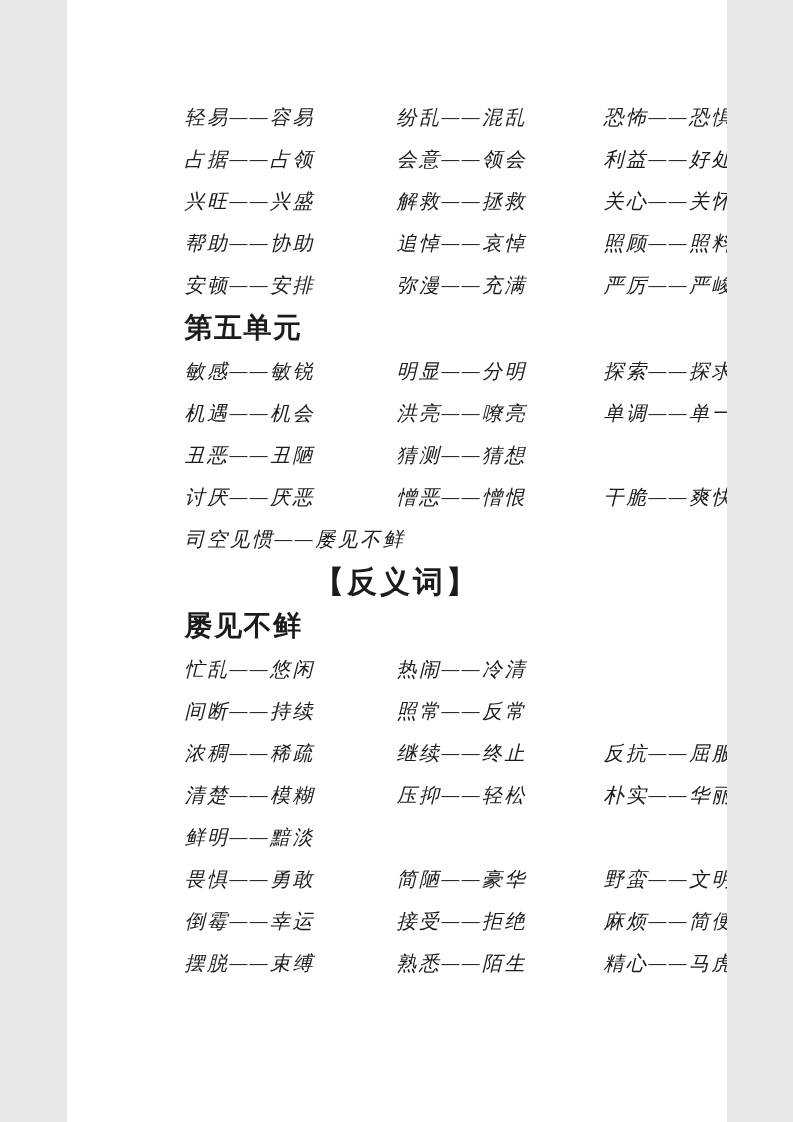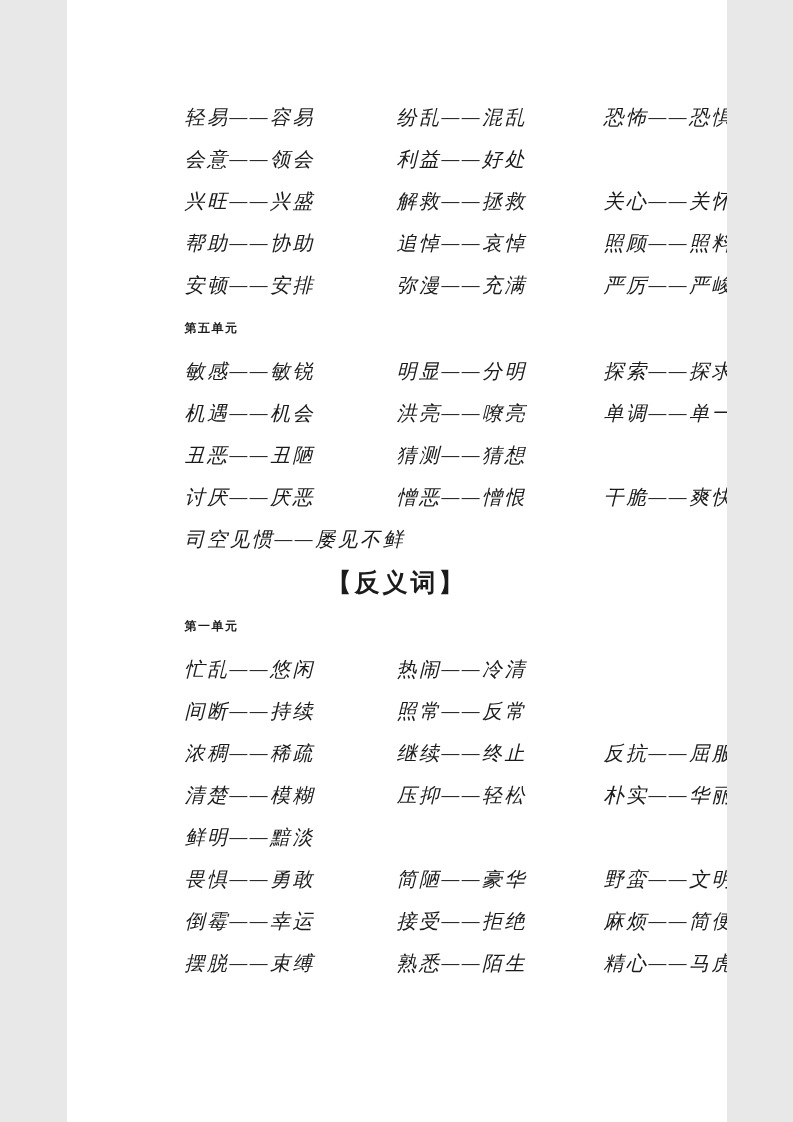--- a/index.html
+++ b/index.html
@@ -27,49 +27,50 @@
     font-size: 20px;
     letter-spacing: 2.5px;
     white-space: nowrap;
     font-style: italic; 
   }
   .unit-header {
     height: 44px;
     line-height: 44px;
     font-family: "Liberation Sans", sans-serif;
     font-weight: bold;
-    font-size: 12px;
+    font-size: 28px;
     letter-spacing: 1.5px;
     font-style: normal;
   }
   .section-title {
     height: 44px;
     line-height: 44px;
     margin-left: -118px;
     margin-right: -60px;
     text-align: center;
     font-family: "Liberation Sans", sans-serif;
     font-weight: bold;
-    font-size: 25px;
+    font-size: 30px;
     letter-spacing: 3px;
   }
 </style>
 </head>
 <body>
 
 <div class="page">
   <div class="content">
 
     <div class="pairs-block">
         <div class="pair-row">
           <div class="pair-cell">轻易——容易</div>
           <div class="pair-cell">纷乱——混乱</div>
           <div class="pair-cell">恐怖——恐惧</div>
         </div>
         <div class="pair-row">
+          <div class="pair-cell">占据——占领</div>
           <div class="pair-cell">会意——领会</div>
           <div class="pair-cell">利益——好处</div>
         </div>
         <div class="pair-row">
           <div class="pair-cell">兴旺——兴盛</div>
           <div class="pair-cell">解救——拯救</div>
           <div class="pair-cell">关心——关怀</div>
         </div>
         <div class="pair-row">
           <div class="pair-cell">帮助——协助</div>
@@ -105,21 +106,21 @@
           <div class="pair-cell">憎恶——憎恨</div>
           <div class="pair-cell">干脆——爽快</div>
         </div>
         <div class="pair-row">
           <div class="pair-cell">司空见惯——屡见不鲜</div>
         </div>
       </div>
 
     <div class="section-title">【反义词】</div>
 
-    <div class="unit-header">第一单元</div>
+    <div class="unit-header">屡见不鲜</div>
 
     <div class="pairs-block">
         <div class="pair-row">
           <div class="pair-cell">忙乱——悠闲</div>
           <div class="pair-cell">热闹——冷清</div>
         </div>
         <div class="pair-row">
           <div class="pair-cell">间断——持续</div>
           <div class="pair-cell">照常——反常</div>
         </div>

